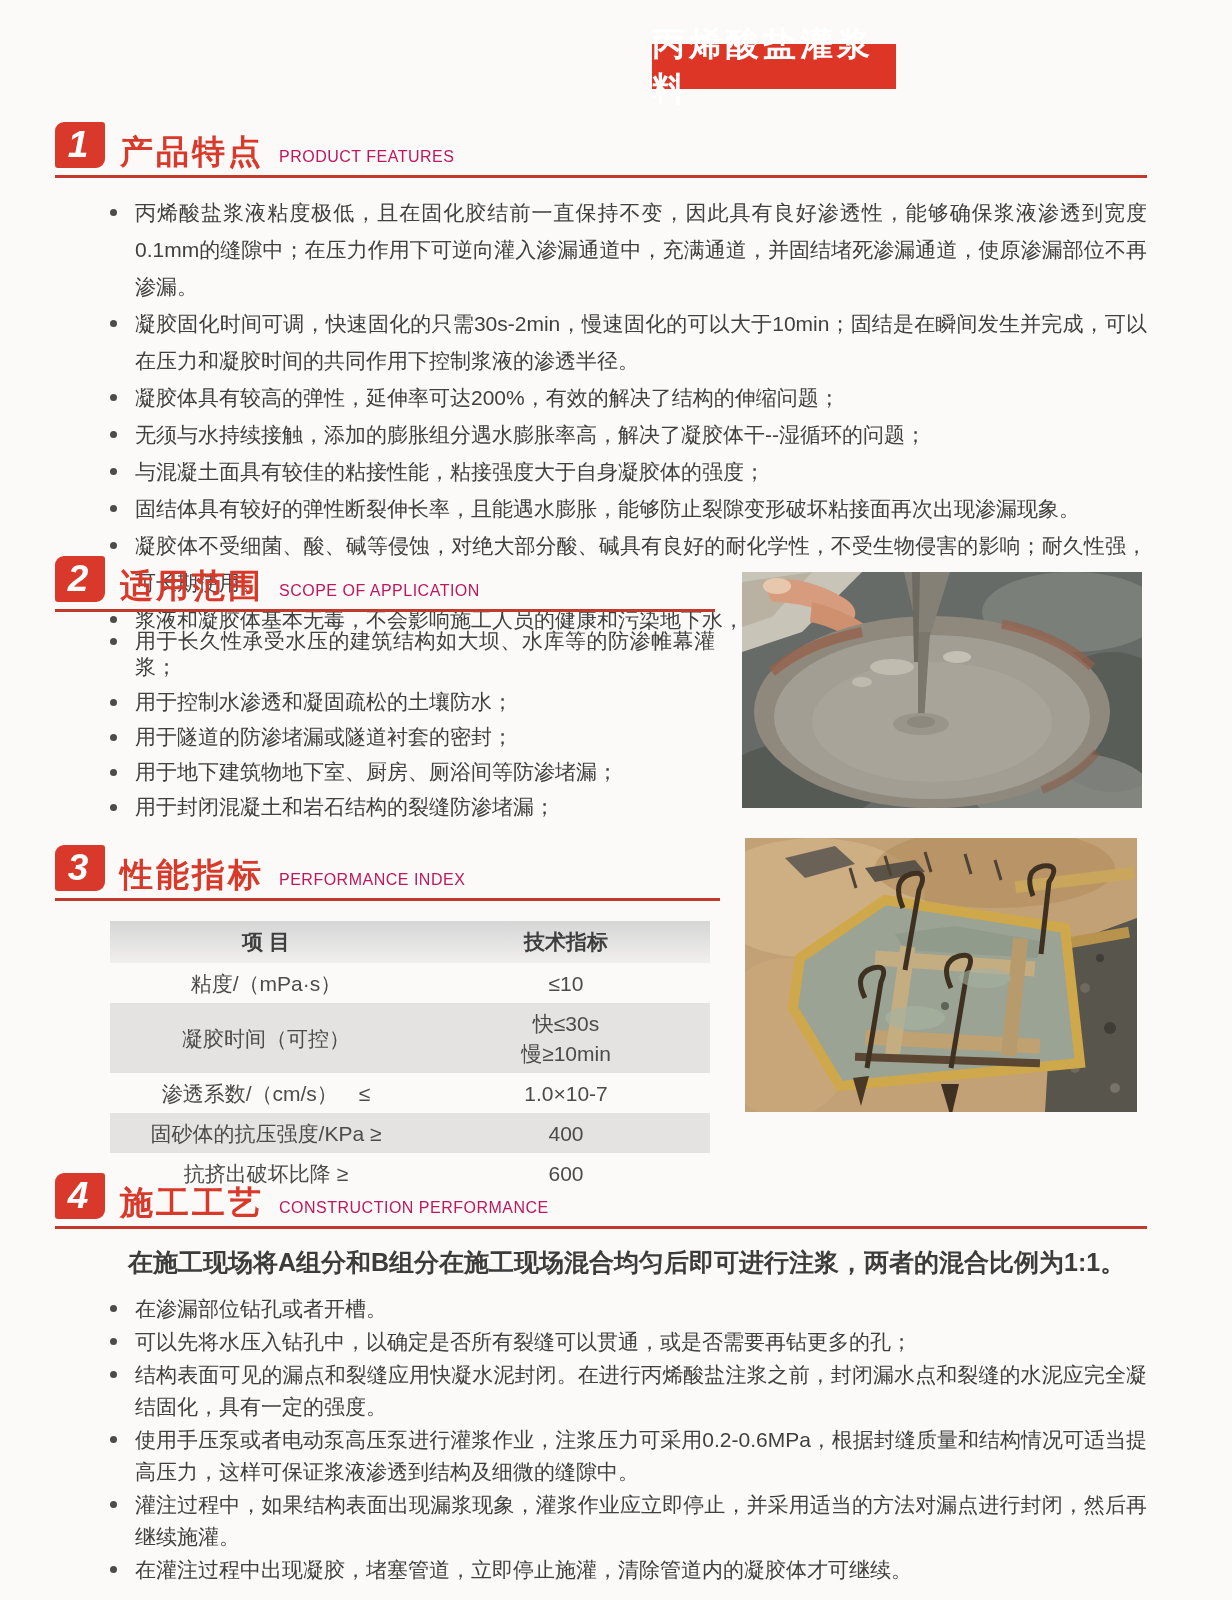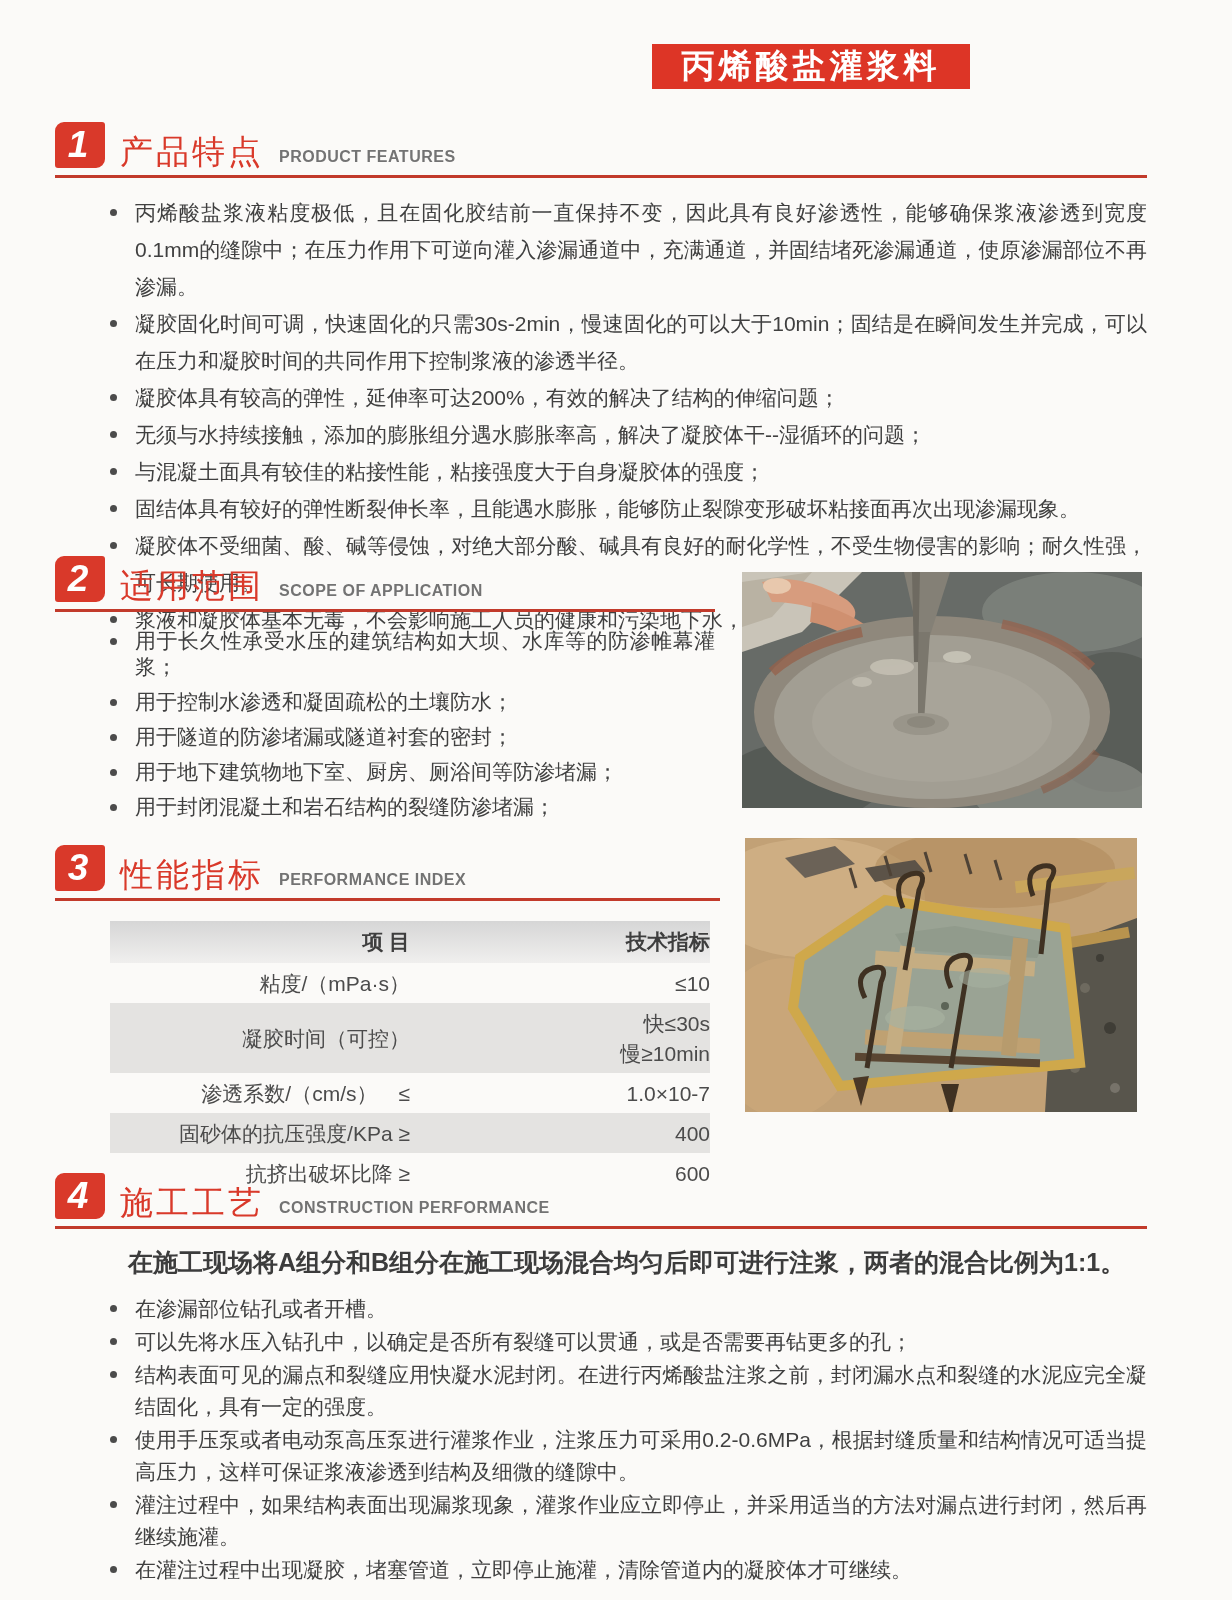--- a/index.html
+++ b/index.html
@@ -8,40 +8,40 @@
     position:relative;
     width:1232px; height:1600px;
     background:#fbfaf8;
     font-family:"Liberation Sans","DejaVu Sans",sans-serif;
     color:#4b4b4b;
     overflow:hidden;
   }
 
   
   .banner {
-    position:absolute; left:652px; top:44px; width:318px; height:45px;
+    position:absolute; left:652px; top:44px; width:244px; height:45px;
     background:#dd3526; color:#ffffff;
     display:flex; align-items:center; justify-content:center;
     font-size:33px; font-weight:bold; letter-spacing:4px;
   }
 
   
   .sec { position:absolute; left:55px; }
   .sec-header {
     display:flex; align-items:flex-end; gap:15px;
     border-bottom:3px solid #c23a2b; padding-bottom:7px;
   }
   .num-box {
     width:50px; height:46px; background:#d9392a; border-radius:9px 3px 9px 3px;
     color:#ffffff; font-size:37px; font-weight:bold; font-style:italic;
     display:flex; align-items:center; justify-content:center; flex:0 0 auto;
     padding-right:4px;
   }
-  .sec-title { color:#d9392a; font-size:33px; font-weight:normal; letter-spacing:3px; line-height:1; }
-  .sec-sub   { color:#737373; font-size:16px; font-weight:bold; letter-spacing:.5px; padding-bottom:2px; }
+  .sec-title { color:#d9392a; font-size:33px; font-weight:bold; letter-spacing:3px; line-height:1; }
+  .sec-sub   { color:#be185d; font-size:16px; font-weight:normal; letter-spacing:.5px; padding-bottom:2px; }
 
   
   ul.bullets { list-style:none; margin:16px 0 0 0; padding:0 0 0 80px; }
   ul.bullets li {
     position:relative; font-size:21px; color:#404040;
     line-height:37px; text-align:justify;
   }
   ul.bullets li::before {
     content:""; position:absolute; left:-25px; top:15px;
     width:7px; height:7px; border-radius:50%; background:#4b4b4b;
@@ -55,21 +55,21 @@
   .intro {
     margin:18px 0 4px 73px; font-size:25px; font-weight:bold; color:#3c3c3c;
     line-height:30px;
   }
 
   
   table.perf {
     border-collapse:collapse; table-layout:fixed;
     width:600px; margin:20px 0 0 55px; font-size:21px;
   }
-  table.perf th, table.perf td { text-align:right; vertical-align:middle; }
+  table.perf th, table.perf td { text-align:center; vertical-align:middle; }
   table.perf th {
     font-weight:bold; color:#3e3e3e; padding:7px 0 7px 12px;
     background:linear-gradient(#d6d6d6,#f0efee);
   }
   table.perf td { padding:6px 0 4px 12px; color:#4b4b4b; }
   table.perf col.c1 { width:300px; }
   table.perf col.c2 { width:300px; }
   table.perf tbody tr:nth-child(even) { background:#e4e3e1; }
   .val-line { line-height:30px; }
   .val-line:empty { display:none; }

